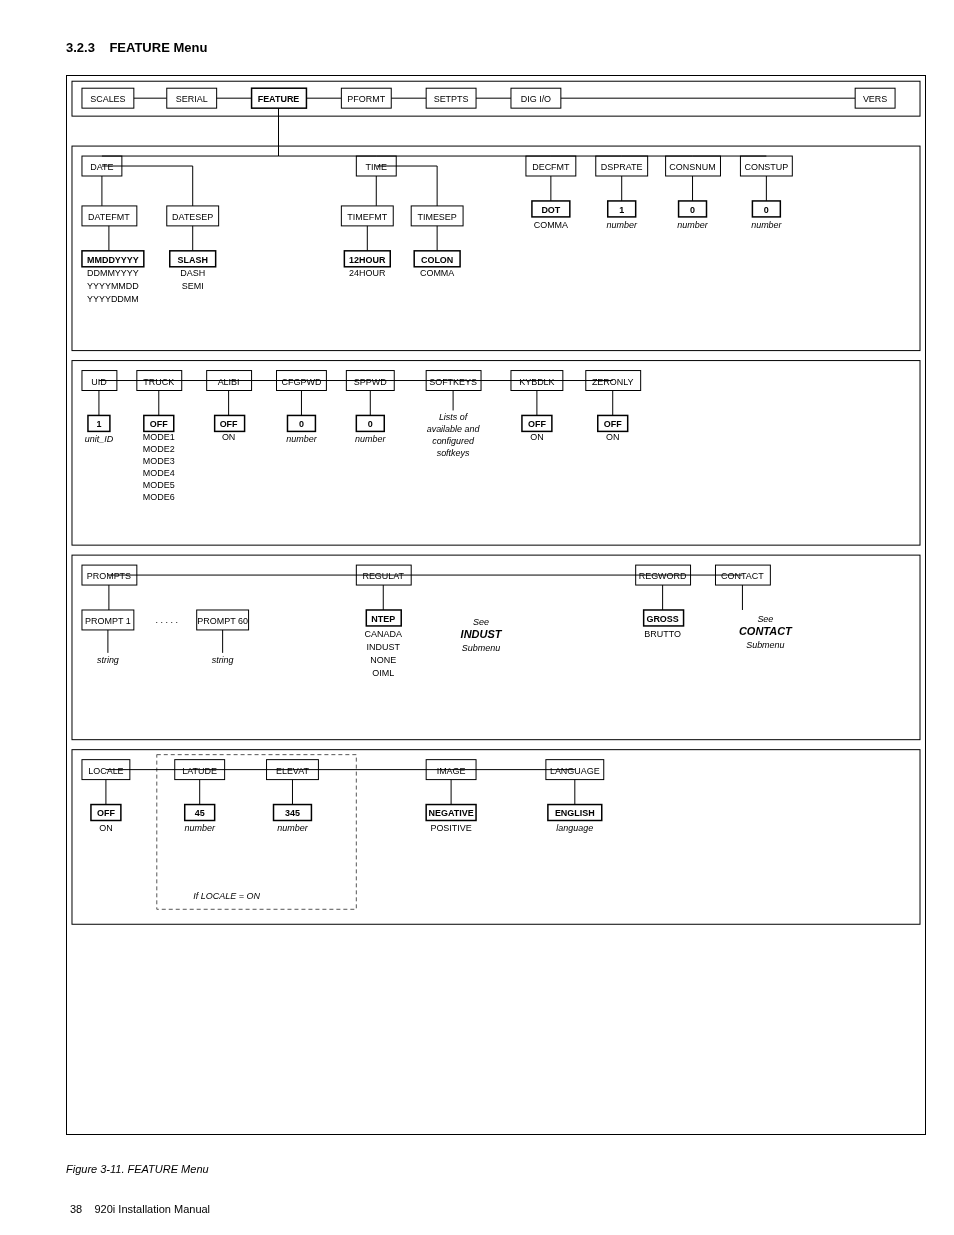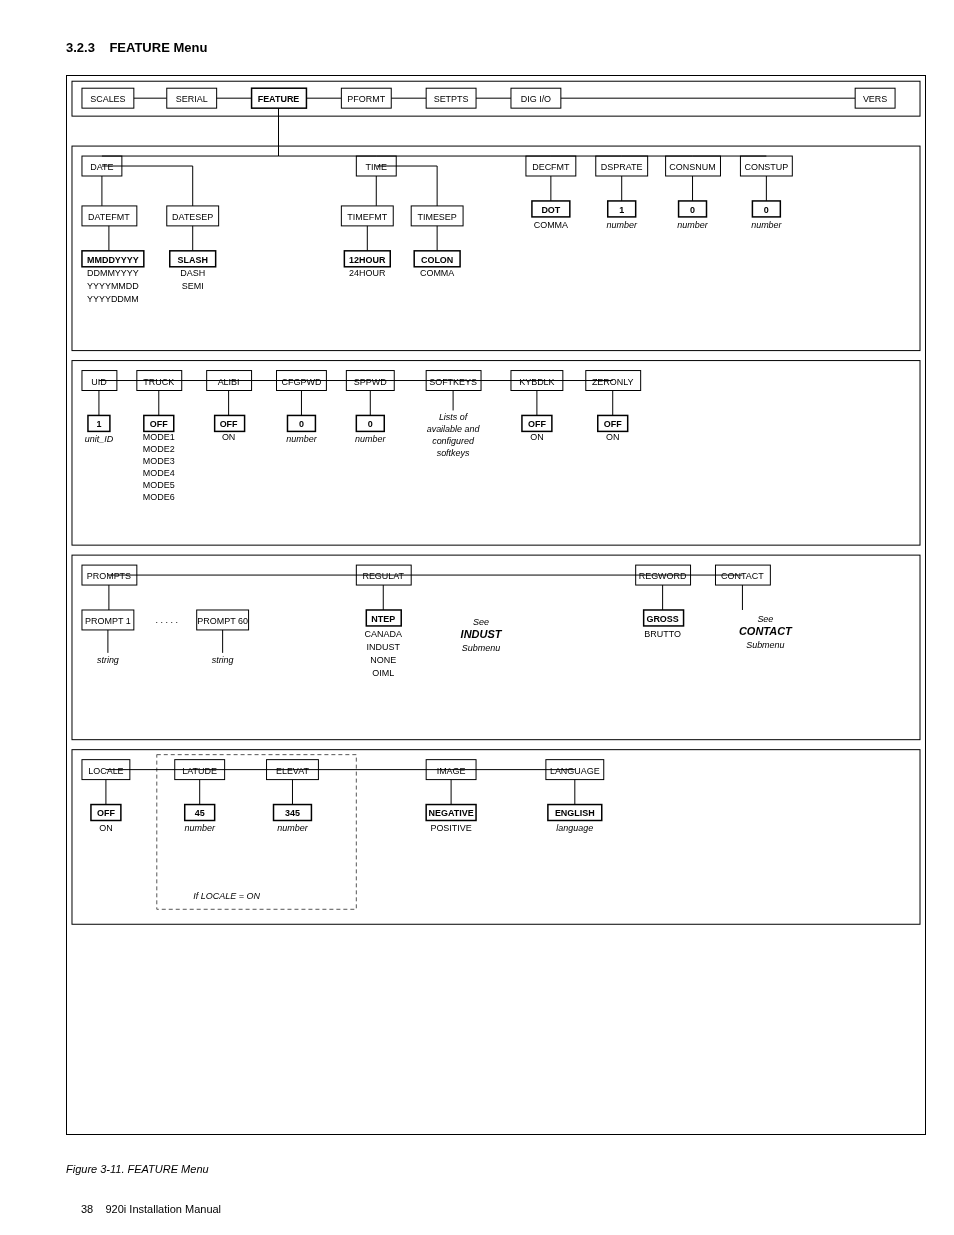--- a/index.html
+++ b/index.html
@@ -32,21 +32,21 @@
     }
     .figure-caption {
       font-style: italic;
       font-size: 11px;
       margin-top: 10px;
       margin-bottom: 20px;
     }
     .page-footer {
       position: absolute;
       bottom: 20px;
-      left: 65px;
+      left: 54px;
       font-size: 11px;
       color: #000;
     }
     rect.node {
       fill: white;
       stroke: black;
       stroke-width: 1;
     }
     rect.node-bold {
       fill: white;

